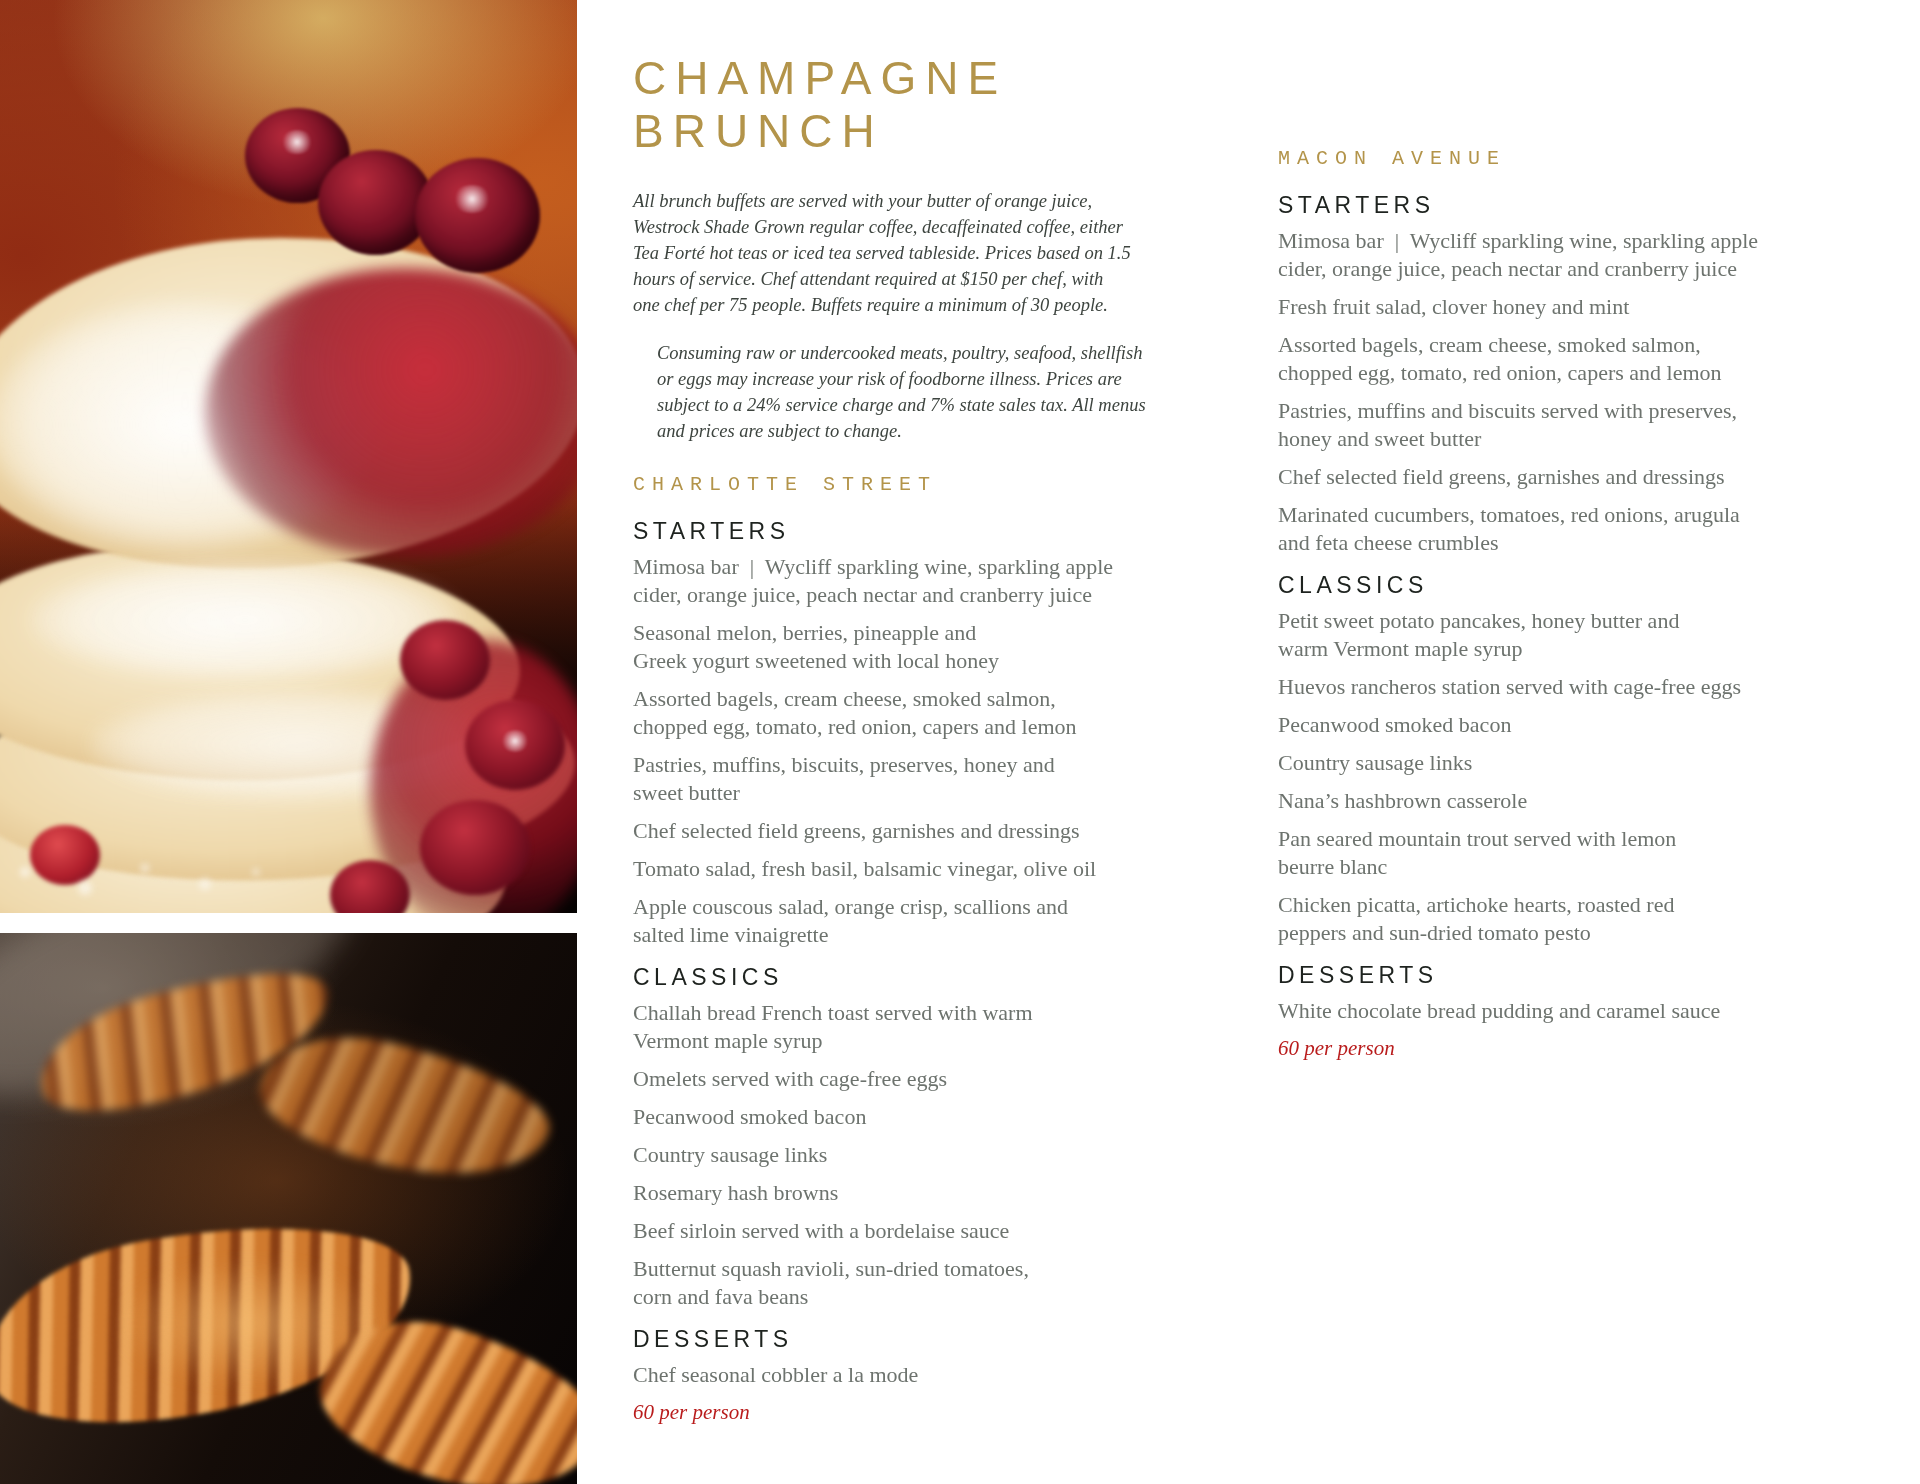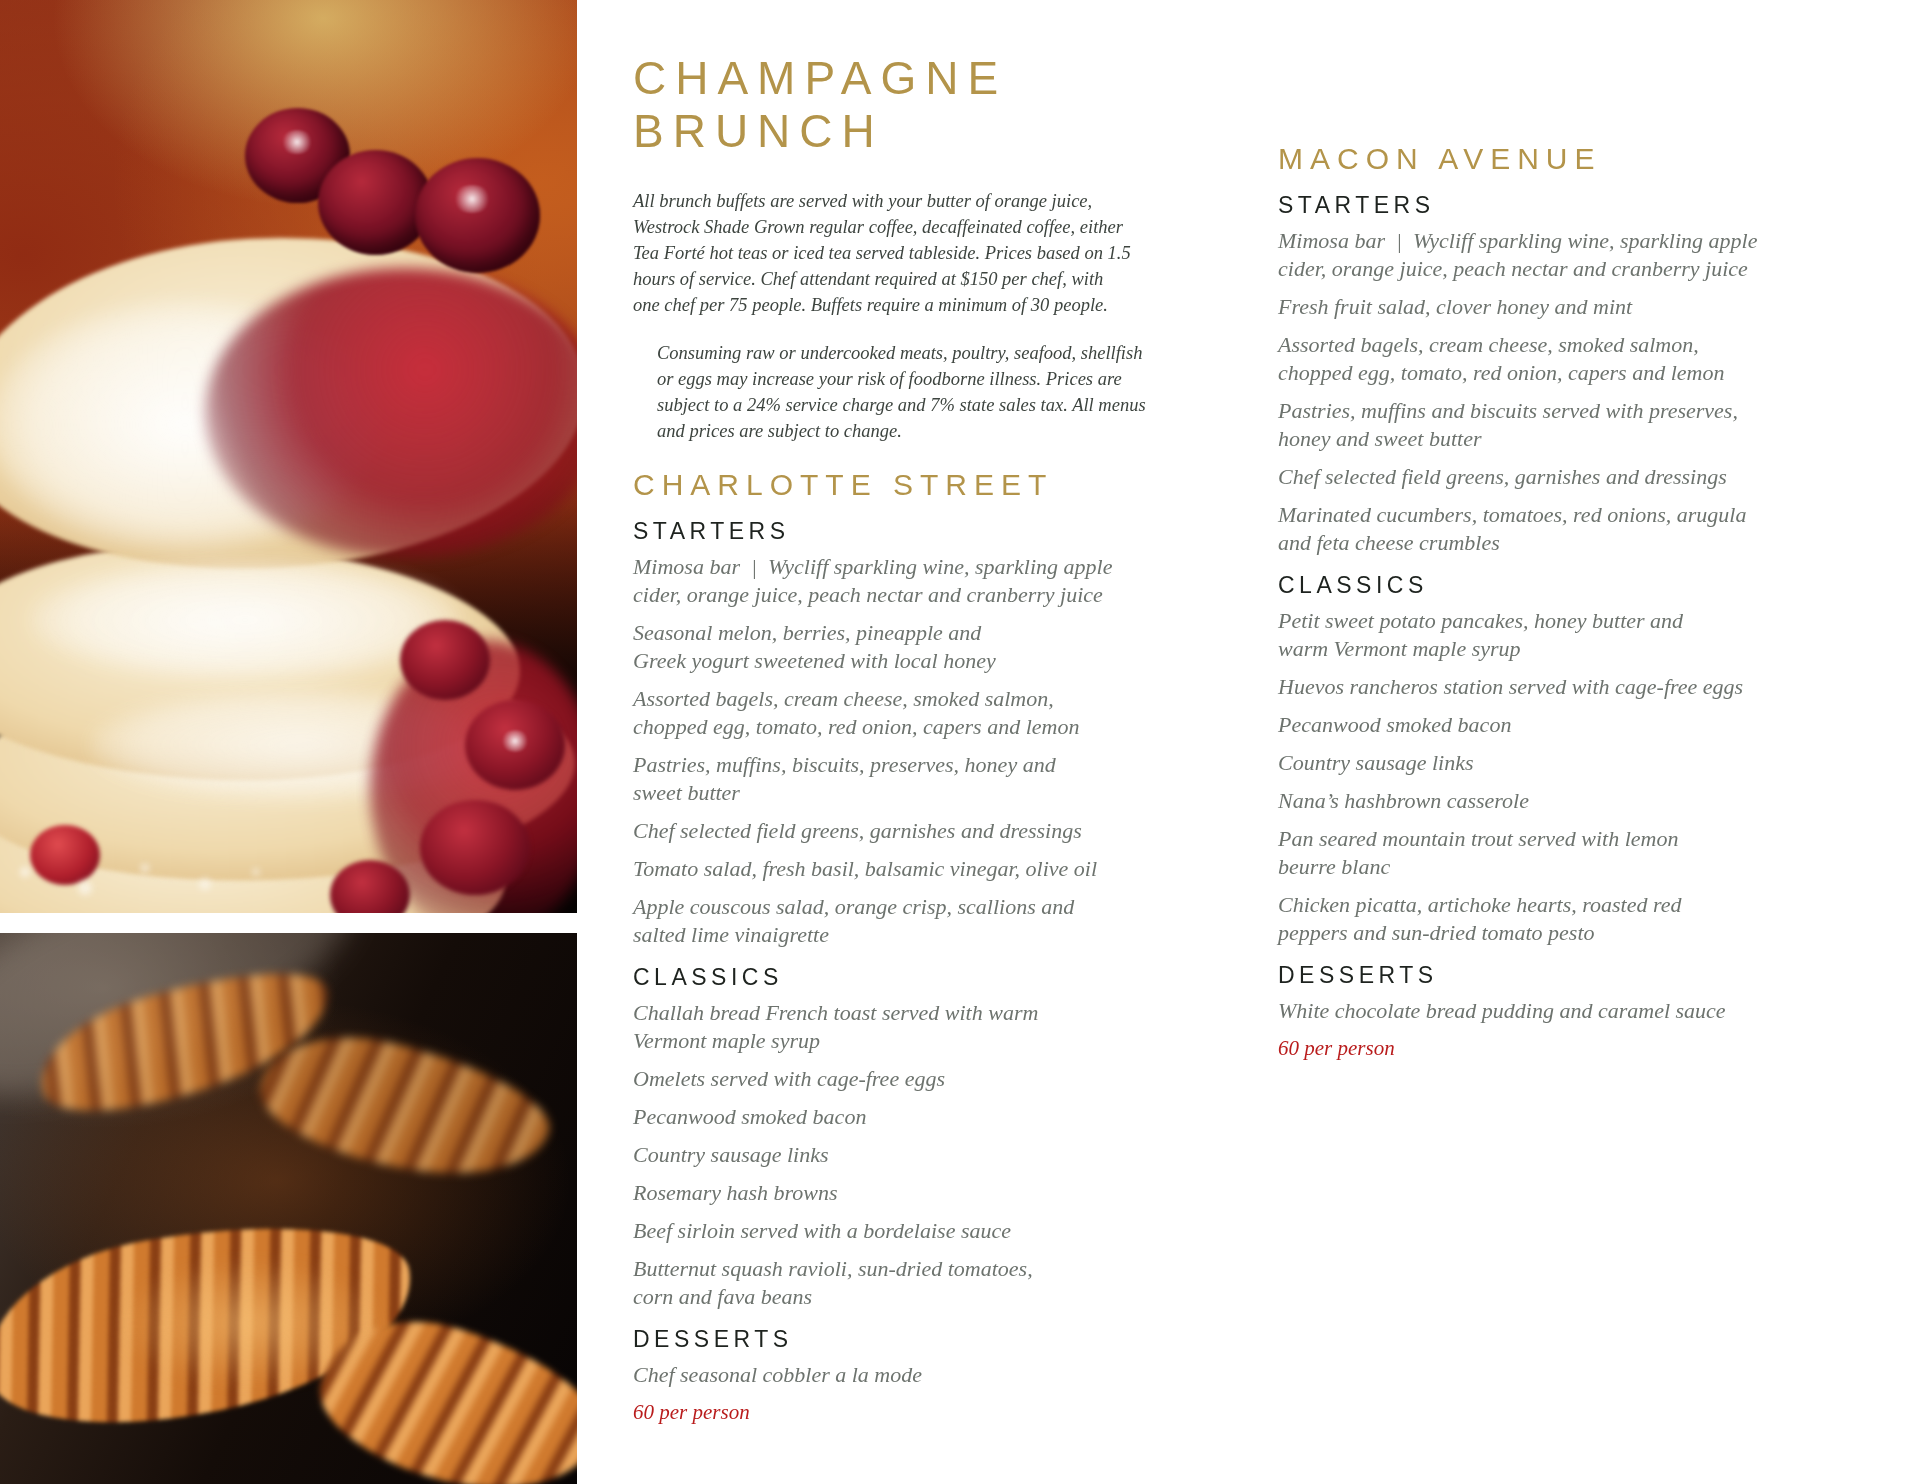--- a/index.html
+++ b/index.html
@@ -63,26 +63,26 @@
 
   
   .content{position:absolute;top:0;}
   .col1{left:633px;width:645px;}
   .col2{left:1278px;top:140px;width:640px;}
   .title{margin:52px 0 0;font-family:"Liberation Sans",sans-serif;font-weight:normal;
          font-size:46px;line-height:1.15;letter-spacing:9px;color:#b3944a;}
   .intro{margin-top:30px;}
   .intro-par + .intro-par{margin-top:22px;margin-left:24px;}
   .intro-line{font-style:italic;font-size:18.5px;line-height:26px;color:#3d443f;white-space:pre-wrap;}
-  .menu-name{margin-top:22px;font-family:Liberation Sans, sans-serif;font-size:30px;line-height:37px;
+  .menu-name{margin-top:22px;font-family:Liberation Mono, monospace;font-size:20px;line-height:37px;
              letter-spacing:7px;color:#b3944a;}
   .col2 .menu-name{margin-top:0;}
   .section-heading{margin:14px 0 8px;font-family:"Liberation Sans",sans-serif;font-size:23px;
                    line-height:28px;letter-spacing:4.5px;color:#1e231f;}
-  .menu-item{margin:0 0 10px;font-style:italic;}
+  .menu-item{margin:0 0 10px;}
   .item-line{font-size:22px;line-height:28px;color:#6d736e;white-space:pre-wrap;}
   .price-note{margin-top:8px;font-style:italic;font-size:21px;line-height:26px;color:#b91c1c;}
 
   
   .footer{position:absolute;left:733px;top:1402px;font-family:"Liberation Sans",sans-serif;
           font-size:17px;letter-spacing:4px;color:#42474a;white-space:nowrap;}
   .fsep{margin:0 18px;color:#8a8f8c;}
 </style>
 </head>
 <body>

